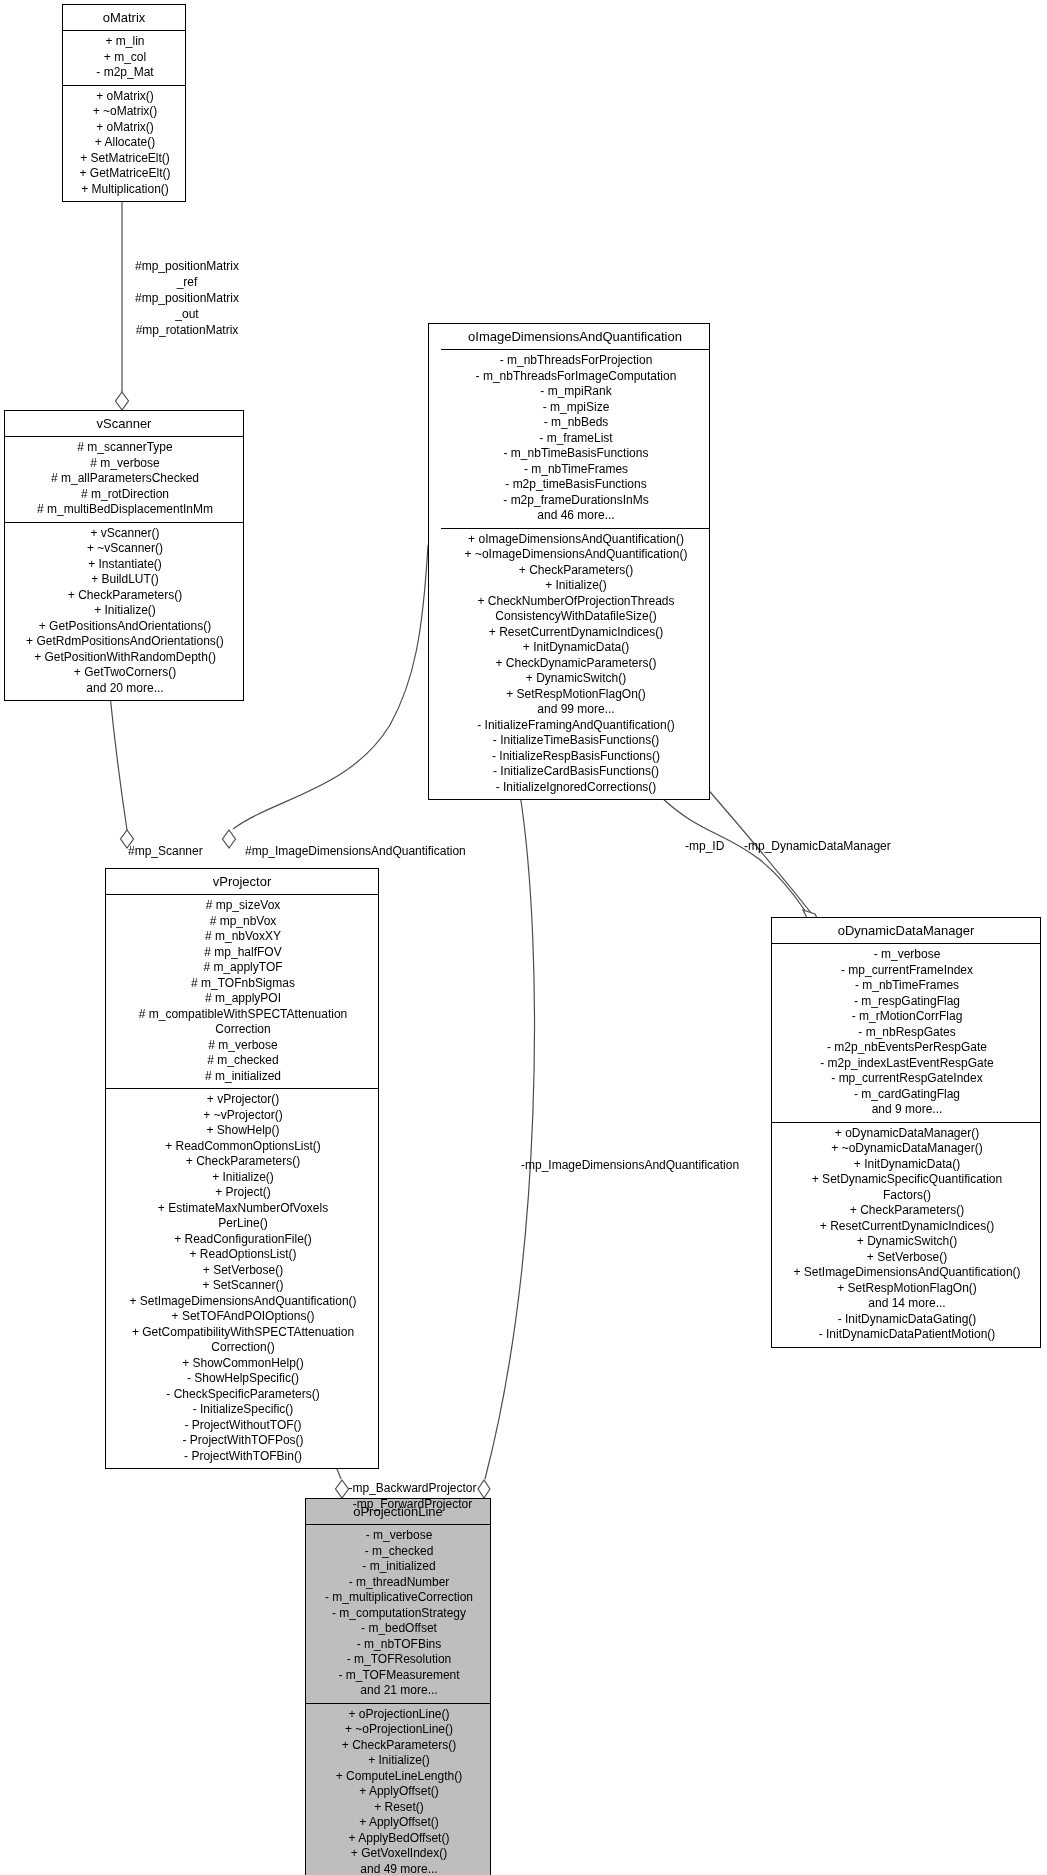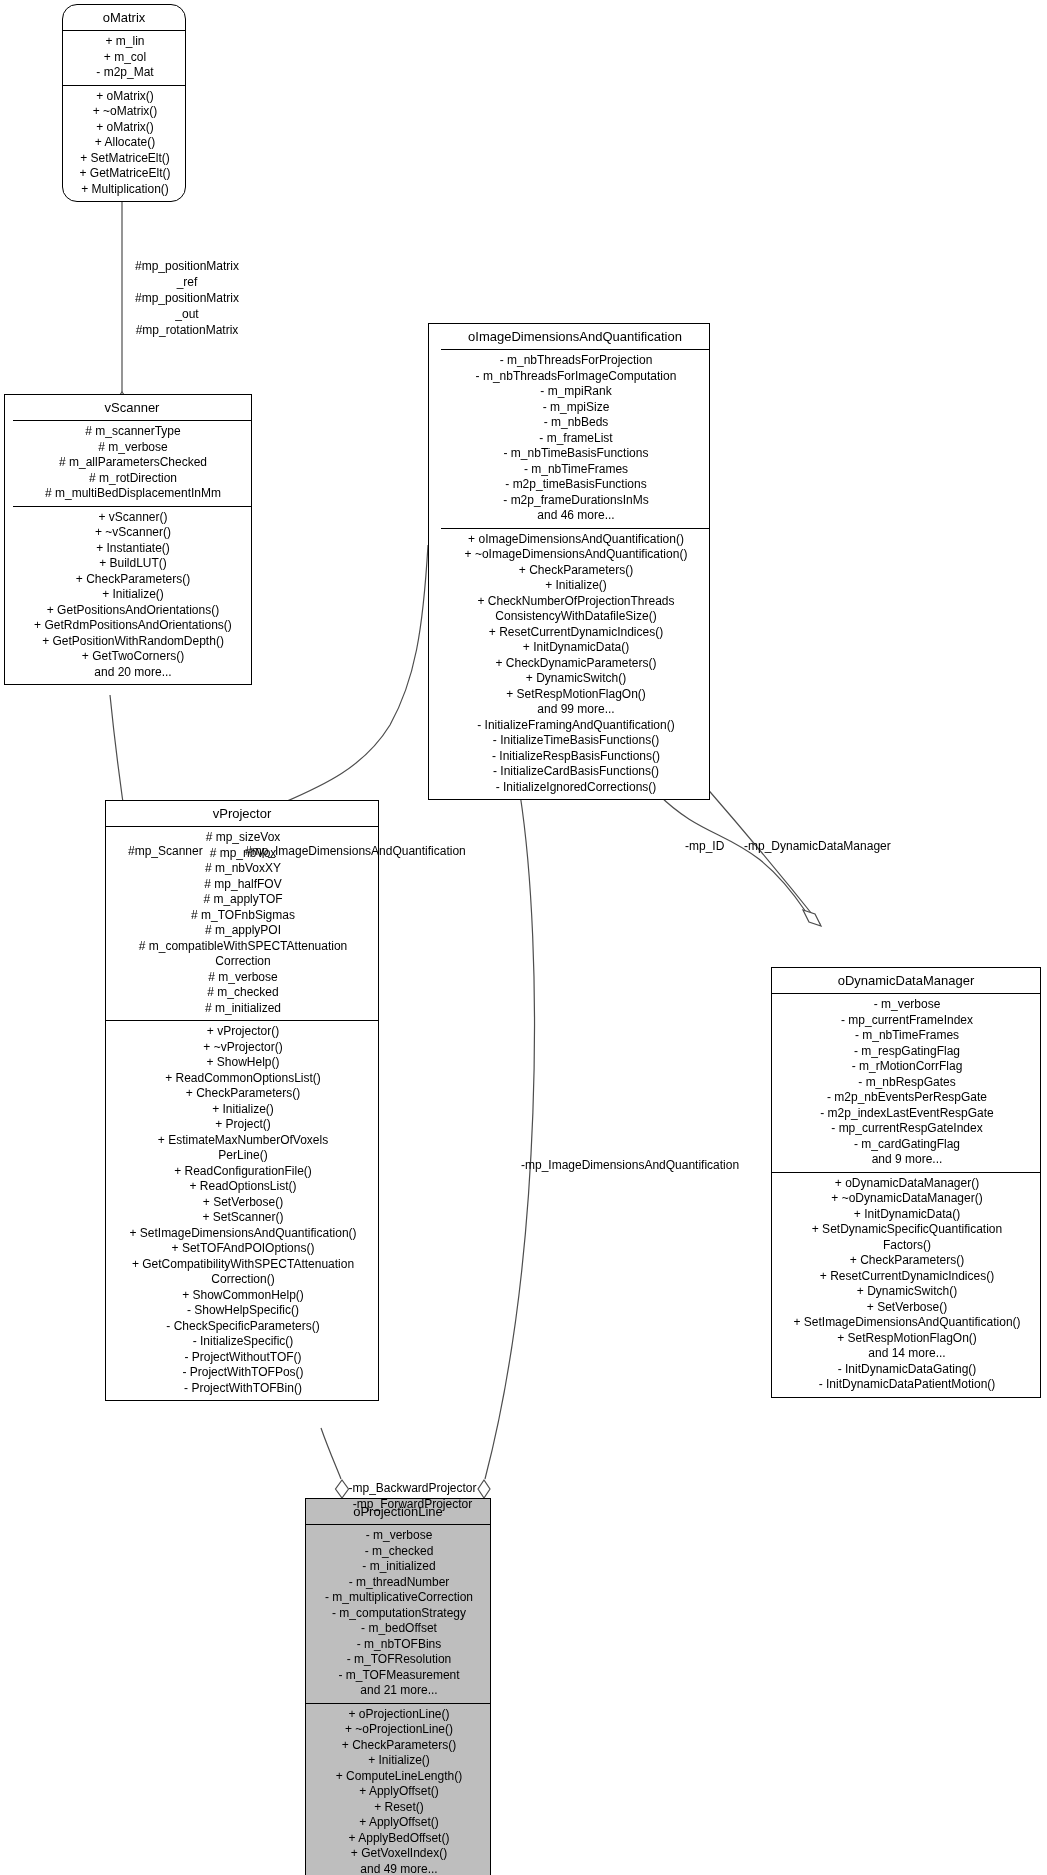--- a/index.html
+++ b/index.html
@@ -65,39 +65,39 @@
     <path class="edge" d="M321,1428 C328,1448 335,1464 341,1479"></path>
     <polygon class="diamond" points="342,1480 348.5,1489 342,1498 335.5,1489"></polygon>
 
     <polygon class="diamond" points="695,752 708,766 705,788 693,773"></polygon>
     <path class="edge" d="M705,786 C745,832 785,880 820,924"></path>
 
     <path class="edge" d="M658,794 C712,848 748,826 806,912"></path>
     <polygon class="diamond" points="803,910 815,914 821,926 809,922"></polygon>
   </svg>
 
-  <div class="uml-class" style="left:62px; top:4px; width:122px;border-radius:15px;">
+  <div class="uml-class" style="left:62px; top:4px; width:122px;">
     <div class="uml-title">oMatrix</div>
     <div class="uml-section attrs">
         <div class="row">+ m_lin</div>
         <div class="row">+ m_col</div>
         <div class="row">- m2p_Mat</div>
       </div>
     <div class="uml-section methods">
         <div class="row">+ oMatrix()</div>
         <div class="row">+ ~oMatrix()</div>
         <div class="row">+ oMatrix()</div>
         <div class="row">+ Allocate()</div>
         <div class="row">+ SetMatriceElt()</div>
         <div class="row">+ GetMatriceElt()</div>
         <div class="row">+ Multiplication()</div>
       </div>
   </div>
 
-  <div class="uml-class" style="left:4px; top:394px; width:238px;padding-left:8px;">
+  <div class="uml-class" style="left:4px; top:410px; width:238px;">
     <div class="uml-title">vScanner</div>
     <div class="uml-section attrs">
         <div class="row"># m_scannerType</div>
         <div class="row"># m_verbose</div>
         <div class="row"># m_allParametersChecked</div>
         <div class="row"># m_rotDirection</div>
         <div class="row"># m_multiBedDisplacementInMm</div>
       </div>
     <div class="uml-section methods">
         <div class="row">+ vScanner()</div>
@@ -143,21 +143,21 @@
         <div class="row">+ SetRespMotionFlagOn()</div>
         <div class="row">and 99 more...</div>
         <div class="row">- InitializeFramingAndQuantification()</div>
         <div class="row">- InitializeTimeBasisFunctions()</div>
         <div class="row">- InitializeRespBasisFunctions()</div>
         <div class="row">- InitializeCardBasisFunctions()</div>
         <div class="row">- InitializeIgnoredCorrections()</div>
       </div>
   </div>
 
-  <div class="uml-class" style="left:105px; top:800px; width:272px;">
+  <div class="uml-class" style="left:105px; top:868px; width:272px;">
     <div class="uml-title">vProjector</div>
     <div class="uml-section attrs">
         <div class="row"># mp_sizeVox</div>
         <div class="row"># mp_nbVox</div>
         <div class="row"># m_nbVoxXY</div>
         <div class="row"># mp_halfFOV</div>
         <div class="row"># m_applyTOF</div>
         <div class="row"># m_TOFnbSigmas</div>
         <div class="row"># m_applyPOI</div>
         <div class="row"># m_compatibleWithSPECTAttenuation</div>
@@ -187,21 +187,21 @@
         <div class="row">+ ShowCommonHelp()</div>
         <div class="row">- ShowHelpSpecific()</div>
         <div class="row">- CheckSpecificParameters()</div>
         <div class="row">- InitializeSpecific()</div>
         <div class="row">- ProjectWithoutTOF()</div>
         <div class="row">- ProjectWithTOFPos()</div>
         <div class="row">- ProjectWithTOFBin()</div>
       </div>
   </div>
 
-  <div class="uml-class" style="left:771px; top:967px; width:268px;">
+  <div class="uml-class" style="left:771px; top:917px; width:268px;">
     <div class="uml-title">oDynamicDataManager</div>
     <div class="uml-section attrs">
         <div class="row">- m_verbose</div>
         <div class="row">- mp_currentFrameIndex</div>
         <div class="row">- m_nbTimeFrames</div>
         <div class="row">- m_respGatingFlag</div>
         <div class="row">- m_rMotionCorrFlag</div>
         <div class="row">- m_nbRespGates</div>
         <div class="row">- m2p_nbEventsPerRespGate</div>
         <div class="row">- m2p_indexLastEventRespGate</div>

